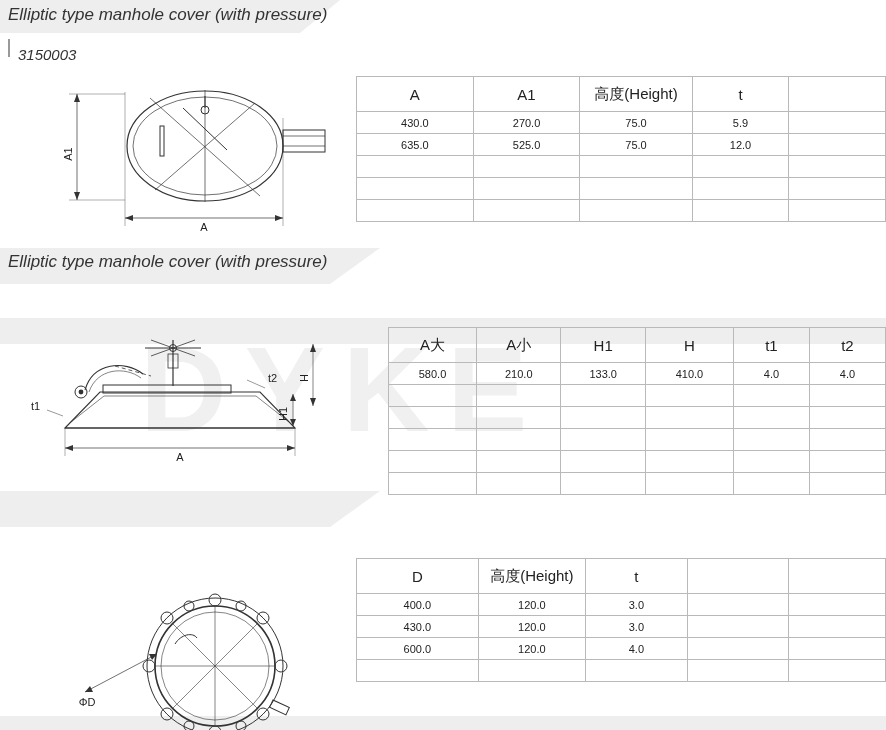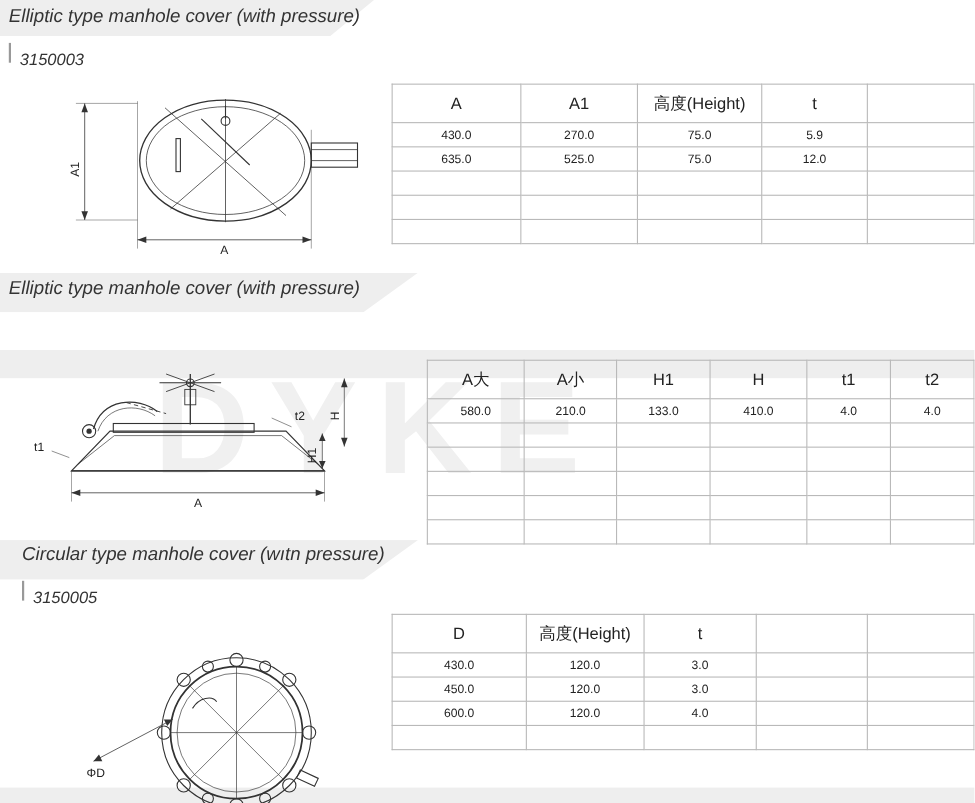--- a/index.html
+++ b/index.html
@@ -340,27 +340,20 @@
         <td class="empty"></td>
         <td class="empty"></td>
         <td class="empty"></td>
         <td class="empty"></td>
         <td class="empty"></td>
         <td class="empty"></td>
       </tr>
     </tbody>
   </table>
 
-  <div class="section" style="left:20px; top:494px;">
-    <div class="sec-title">Circular type manhole cover (wıtn pressure)</div>
-    <div class="sec-code-wrap">
-      <div class="sec-code-bar"></div>
-      <div class="sec-code">3150005</div>
-    </div>
-  </div>
 
   <div class="drawing" style="left:45px; top:588px;">
     <svg width="290" height="155" viewBox="0 0 290 155">
 
       <circle cx="170" cy="78" r="68" fill="none" stroke="#333" stroke-width="1"></circle>
       <circle cx="170" cy="78" r="60" fill="none" stroke="#333" stroke-width="1.6"></circle>
       <circle cx="170" cy="78" r="54" fill="none" stroke="#333" stroke-width="0.6"></circle>
 
       <line x1="110" y1="78" x2="230" y2="78" stroke="#333" stroke-width="0.6"></line>
       <line x1="170" y1="18" x2="170" y2="138" stroke="#333" stroke-width="0.6"></line>
@@ -398,34 +391,34 @@
       <tr>
         <th style="width:120px">D</th>
         <th style="width:105px">高度(Height)</th>
         <th style="width:100px">t</th>
         <th style="width:100px"></th>
         <th style="width:95px"></th>
       </tr>
     </thead>
     <tbody>
       <tr>
+        <td>400.0</td>
+        <td>120.0</td>
+        <td>3.0</td>
+        <td></td>
+        <td></td>
+      </tr>
+      <tr>
         <td>430.0</td>
         <td>120.0</td>
         <td>3.0</td>
         <td></td>
         <td></td>
       </tr>
       <tr>
-        <td>450.0</td>
-        <td>120.0</td>
-        <td>3.0</td>
-        <td></td>
-        <td></td>
-      </tr>
-      <tr>
         <td>600.0</td>
         <td>120.0</td>
         <td>4.0</td>
         <td></td>
         <td></td>
       </tr>
       <tr>
         <td class="empty"></td>
         <td class="empty"></td>
         <td class="empty"></td>

